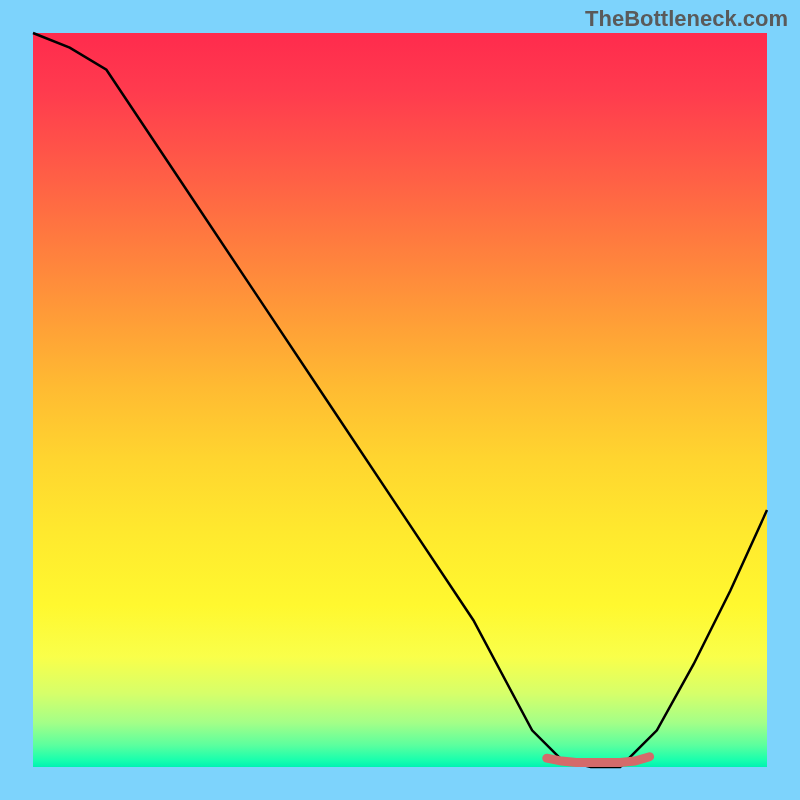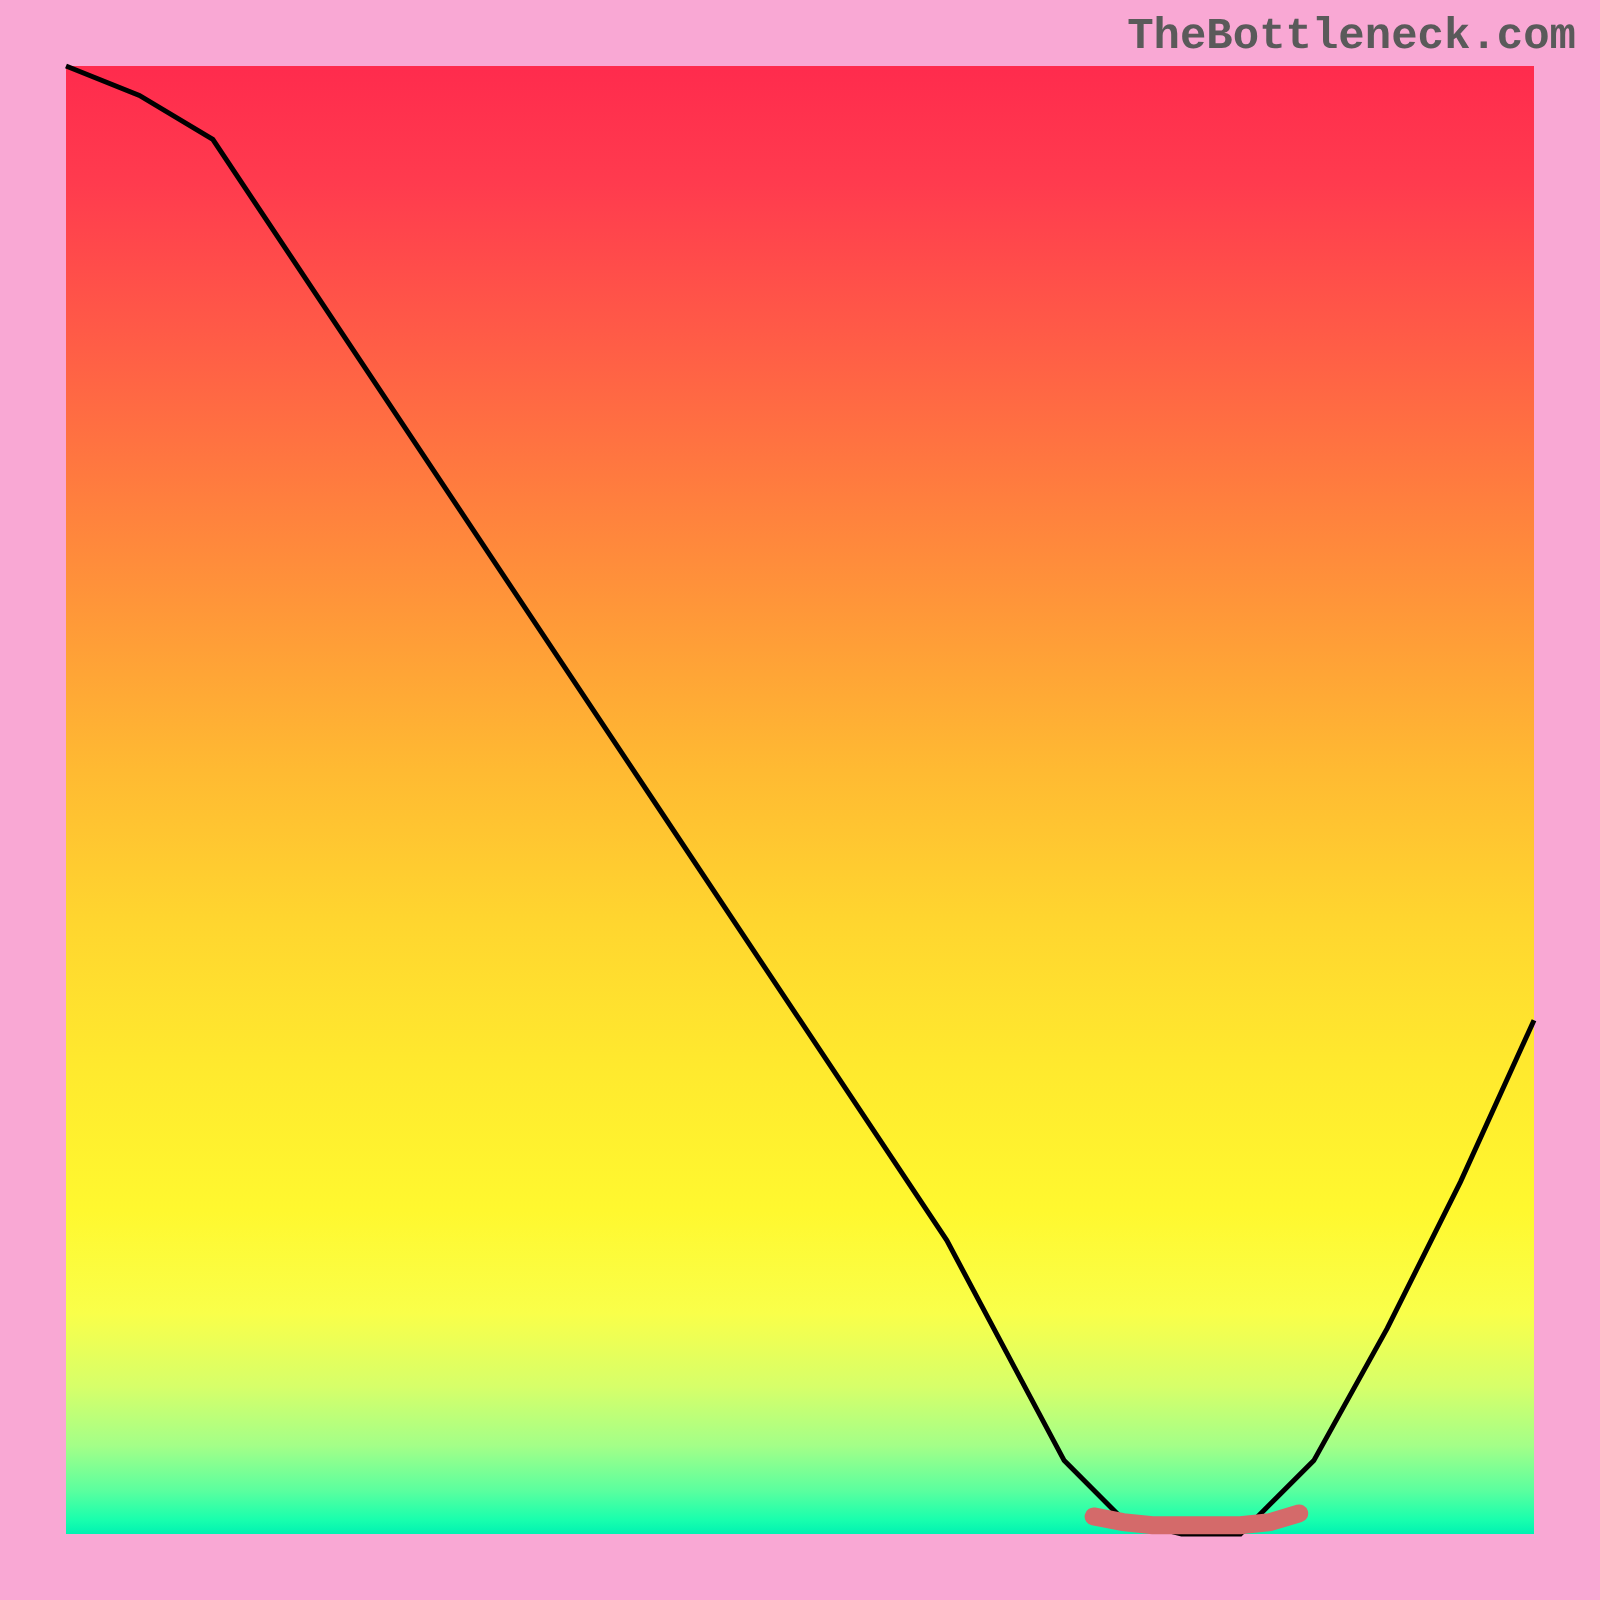--- a/index.html
+++ b/index.html
@@ -10,22 +10,21 @@
     background: #000;
     overflow: hidden;
     font-family: Arial, Helvetica, sans-serif;
   }
   .frame {
     position: absolute;
     left: 0;
     top: 0;
     width: 800px;
     height: 800px;
-    background: #f9a8d4;
-    font-family: Liberation Mono, monospace;
+    background: #7dd3fc;
   }
   .plot {
     position: absolute;
     left: 33px;
     top: 33px;
     width: 734px;
     height: 734px;
     background: linear-gradient(to bottom,
       #ff2b4d 0%,
       #ff3b4e 8%,

